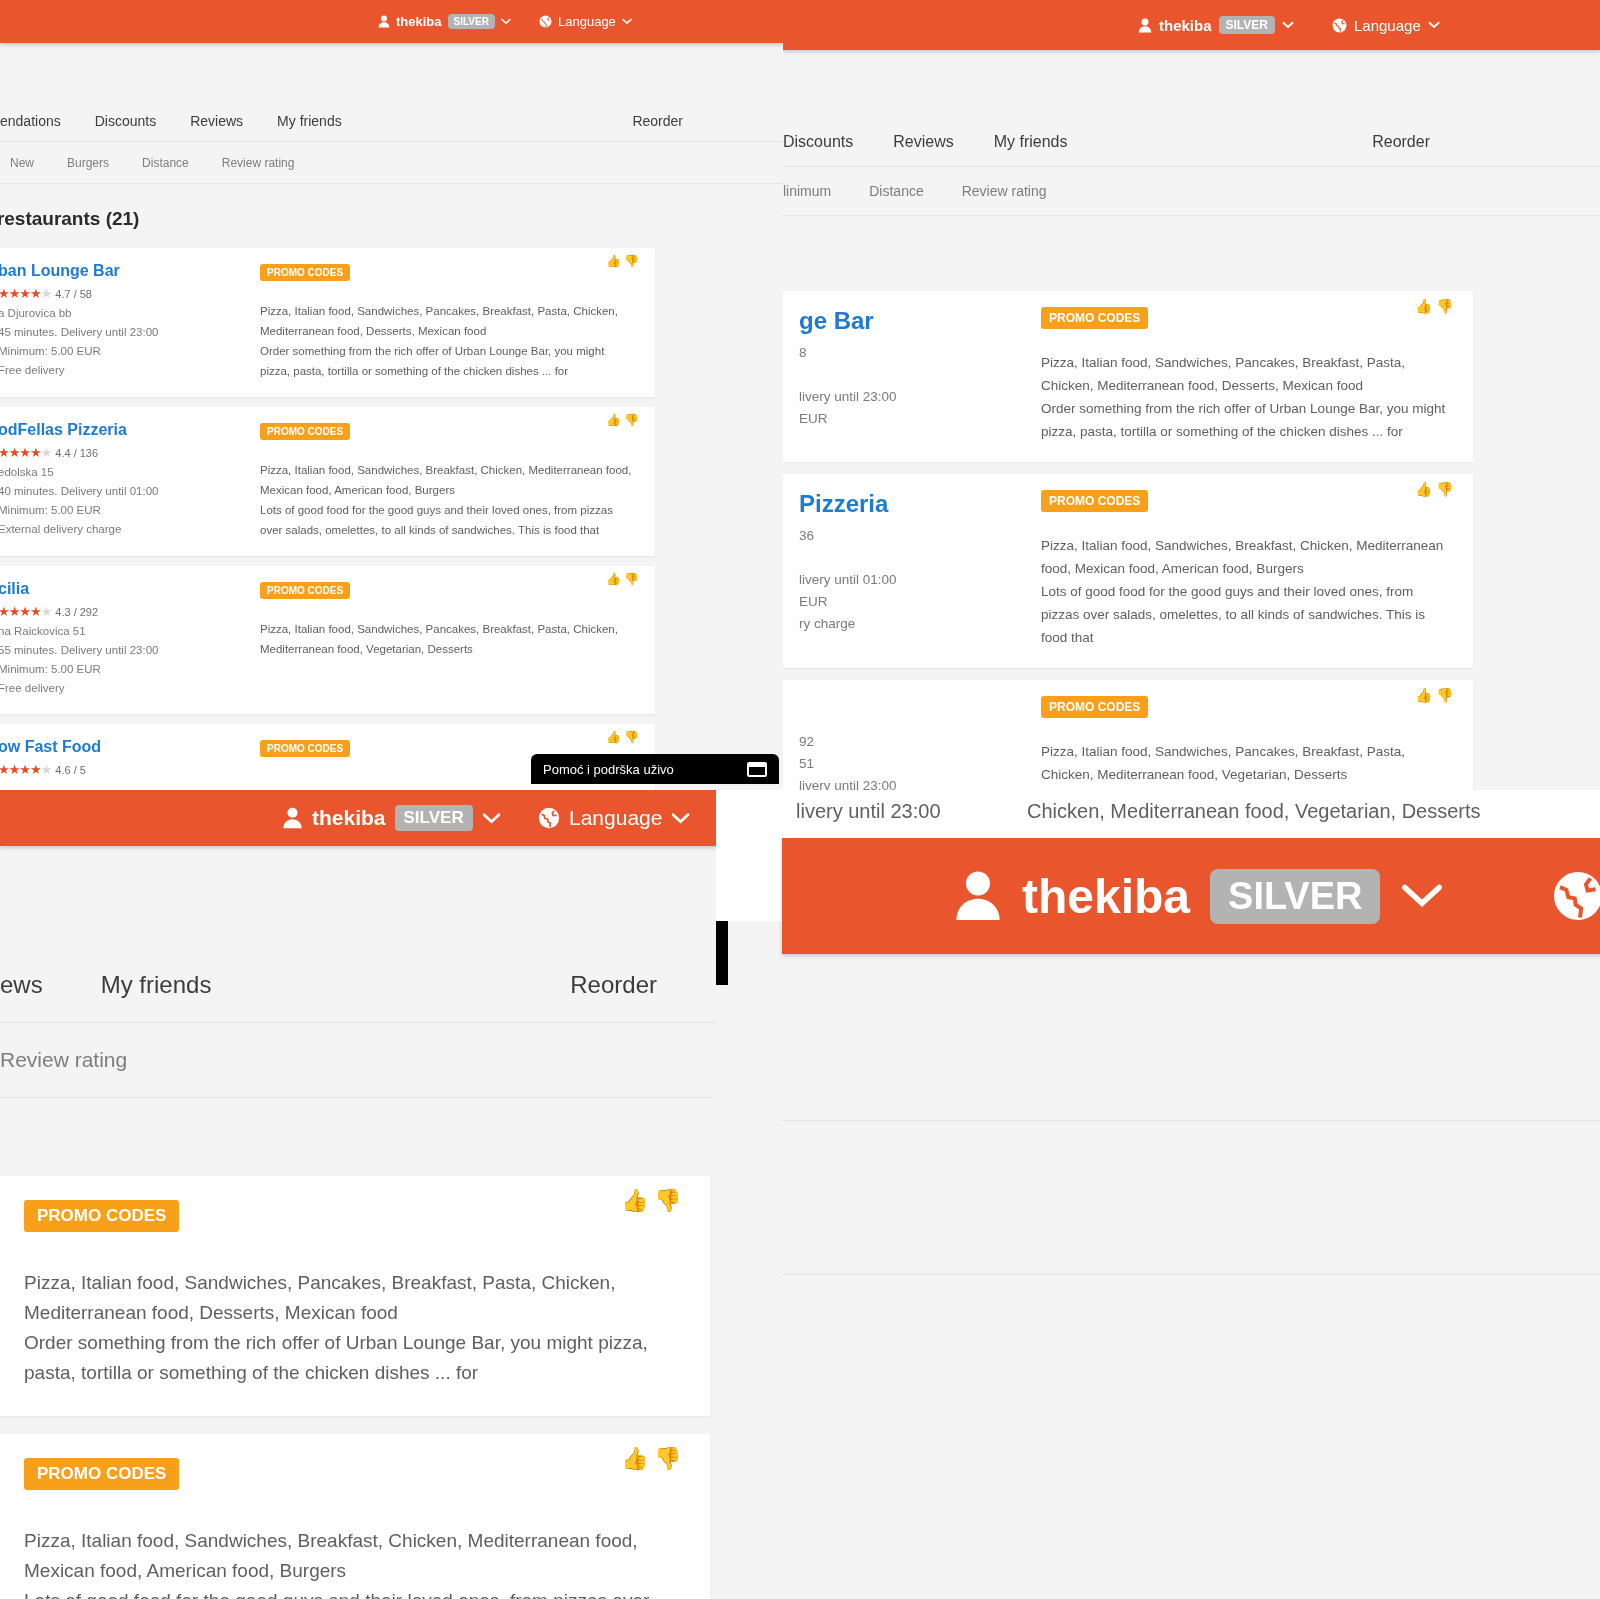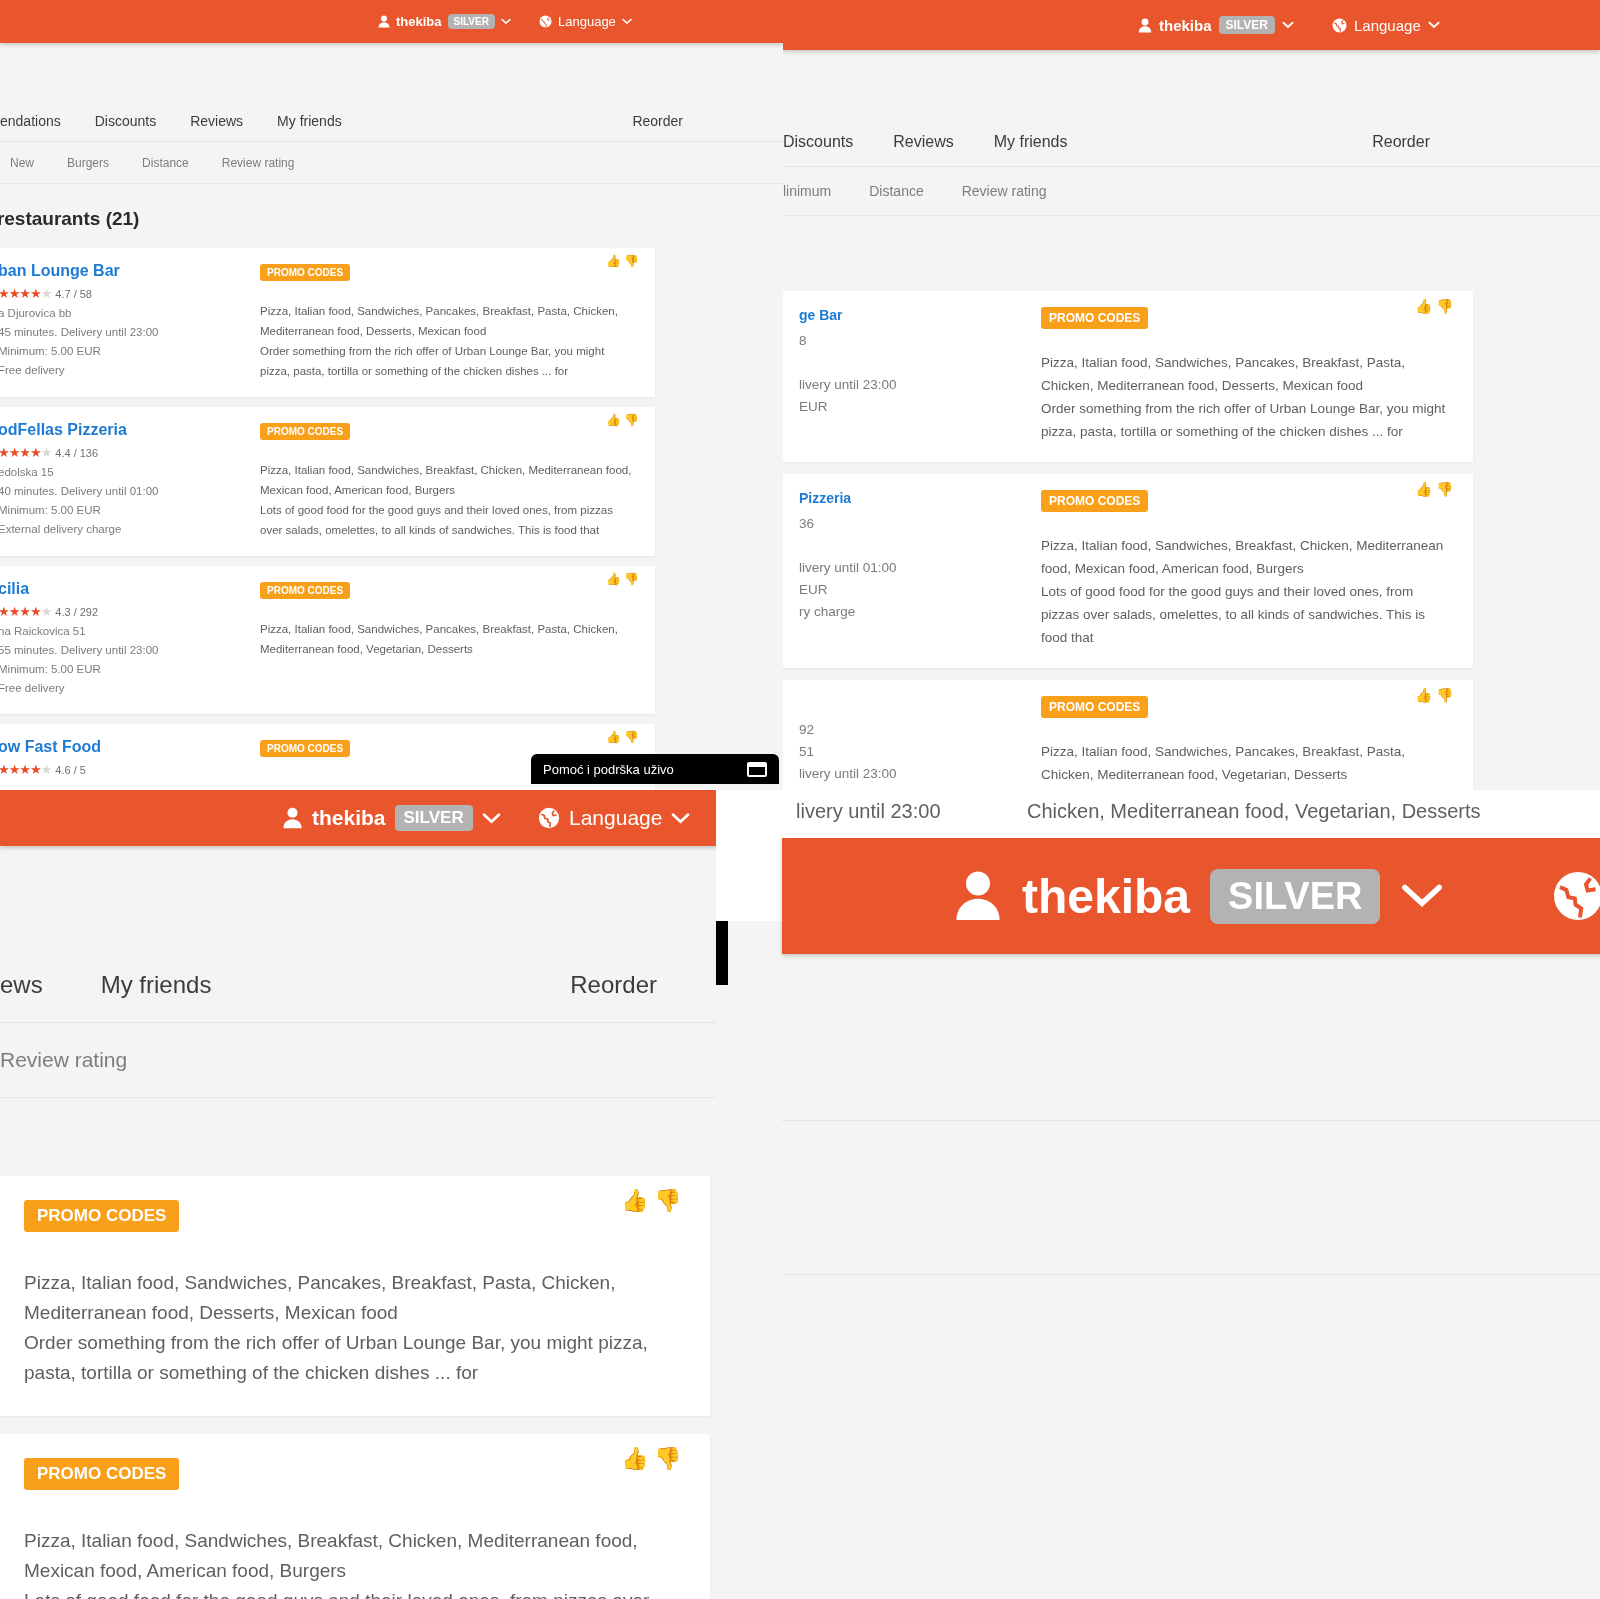--- a/index.html
+++ b/index.html
@@ -122,21 +122,21 @@
   #panelB .badge-silver { font-size: 12px; padding: 2px 7px; }
   #panelB .pagebody { top: 50px; width: 817px; height: 740px; }
   #panelB .navrow { height: 49px; margin-top: 68px; padding: 0 130px 0 0; font-size: 16px; }
   #panelB .navrow .nav-item { margin-right: 40px; }
   #panelB .sortrow { height: 49px; font-size: 14px; }
   #panelB .sortrow .sort-item { margin-right: 38px; }
   #panelB .sortrow .sort-lead { width: 0px; }
   #panelB .sectitle { font-size: 22px; margin: 28px 0 21px -148px; }
   #panelB .card { width: 695px; margin-left: -5px; margin-bottom: 12px; padding: 16px 21px 19px 21px; }
   #panelB .card .left { width: 242px; }
-  #panelB .rname { font-size: 14px; margin-bottom: 7px; }
+  #panelB .rname { font-size: 24px; margin-bottom: 7px; }
   #panelB .rmeta { font-size: 13.5px; line-height: 22px; }
   #panelB .promo { font-size: 12px; padding: 4px 8px; }
   #panelB .desc { font-size: 13.5px; line-height: 23px; margin-top: 22px; }
   #panelB .thumbs { top: 7px; right: 19px; font-size: 14px; gap: 4px; }
 
   
   #panelC { left: 0; top: 790px; width: 716px; height: 809px; }
   #panelC .topbar { width: 783px; height: 56px; }
   #panelC .topbar .tb-group { font-size: 21px; gap: 9px; }
   #panelC .tb-user-group { position: absolute; left: 282px; }

